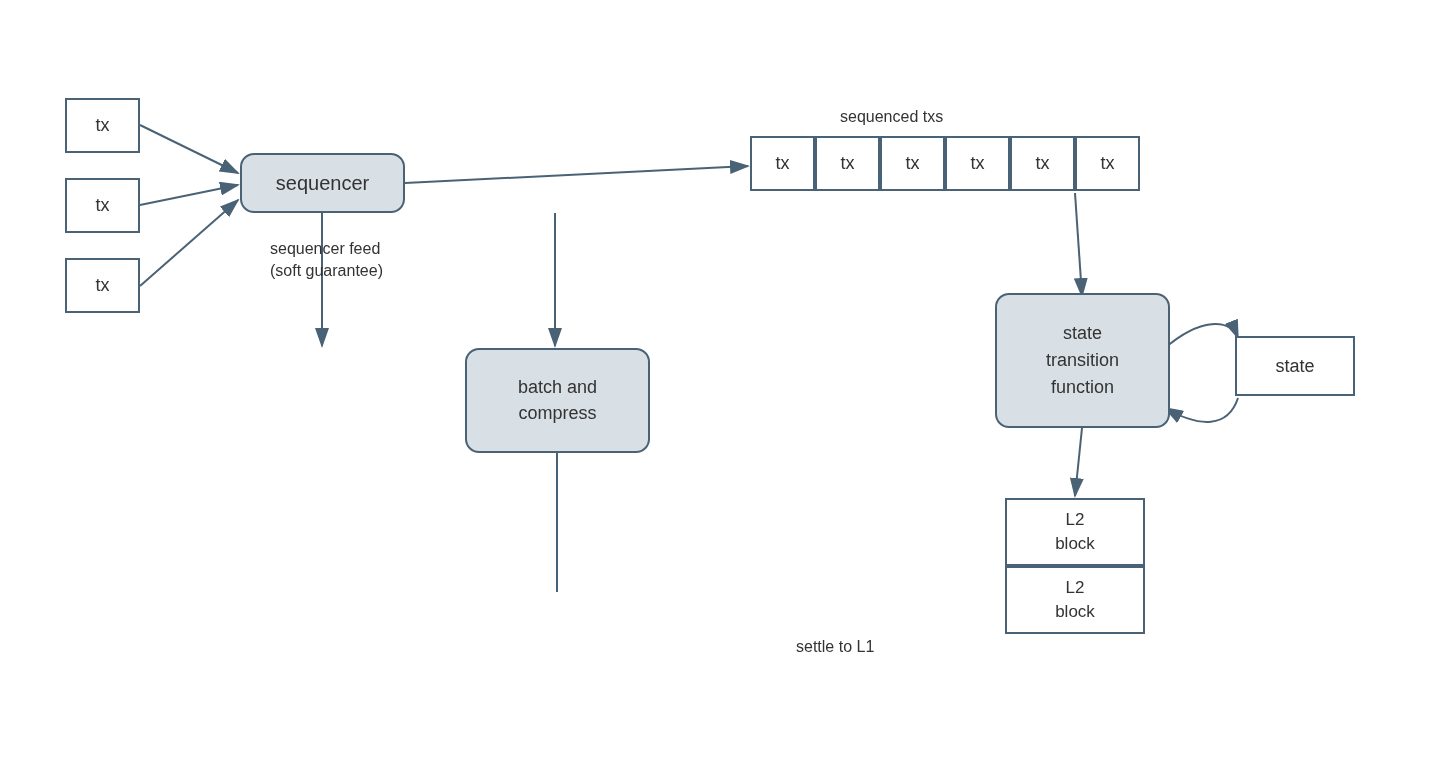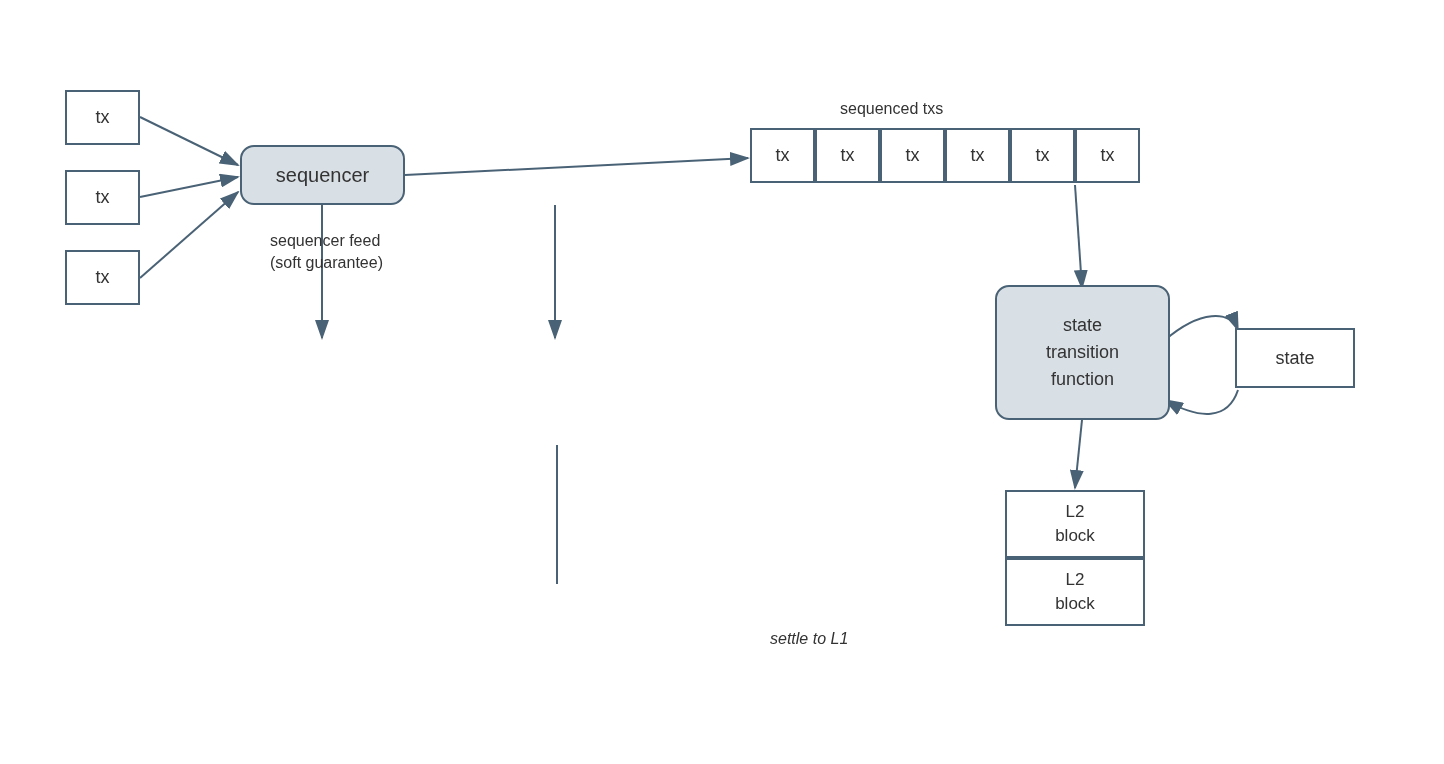--- a/index.html
+++ b/index.html
@@ -8,20 +8,21 @@
       font-family: Arial, sans-serif;
       width: 1444px;
       height: 764px;
       overflow: hidden;
       position: relative;
     }
     .diagram-container {
       width: 1444px;
       height: 584px;
       position: relative;
+      margin-top: 8px;
     }
     svg.diagram-svg {
       position: absolute;
       top: 0; left: 0;
       width: 100%;
       height: 100%;
     }
     .box {
       position: absolute;
       background: white;
@@ -91,20 +92,23 @@
   <div class="box" style="left:65px; top:90px; width:75px; height:55px;">tx</div>
   <div class="box" style="left:65px; top:170px; width:75px; height:55px;">tx</div>
   <div class="box" style="left:65px; top:250px; width:75px; height:55px;">tx</div>
 
   <div class="box-rounded" style="left:240px; top:145px; width:165px; height:60px; font-size:20px;">sequencer</div>
 
   <div class="label-text" style="left:270px; top:230px; width:160px; line-height:1.4;">
     sequencer feed<br>(soft guarantee)
   </div>
 
+  <div class="box-rounded" style="left:465px; top:340px; width:185px; height:105px; font-size:18px; line-height:1.4;">
+    batch and<br>compress
+  </div>
 
   <div class="label-text" style="left:840px; top:100px; width:200px;">sequenced txs</div>
 
   <div class="box" style="left:750px; top:128px; width:65px; height:55px;">tx</div>
   <div class="box" style="left:815px; top:128px; width:65px; height:55px;">tx</div>
   <div class="box" style="left:880px; top:128px; width:65px; height:55px;">tx</div>
   <div class="box" style="left:945px; top:128px; width:65px; height:55px;">tx</div>
   <div class="box" style="left:1010px; top:128px; width:65px; height:55px;">tx</div>
   <div class="box" style="left:1075px; top:128px; width:65px; height:55px;">tx</div>
 
@@ -116,14 +120,14 @@
 
   <div class="box" style="left:1005px; top:490px; width:140px; height:68px; font-size:17px; line-height:1.4;">
     L2<br>block
   </div>
 
   <div class="box" style="left:1005px; top:558px; width:140px; height:68px; font-size:17px; line-height:1.4;">
     L2<br>block
   </div>
 
 
-  <div class="label-text" style="left:770px; top:630px; width:140px;font-style:italic;">settle to L1</div>
+  <div class="label-text" style="left:796px; top:630px; width:140px;">settle to L1</div>
 </div>
 
 </body></html>

